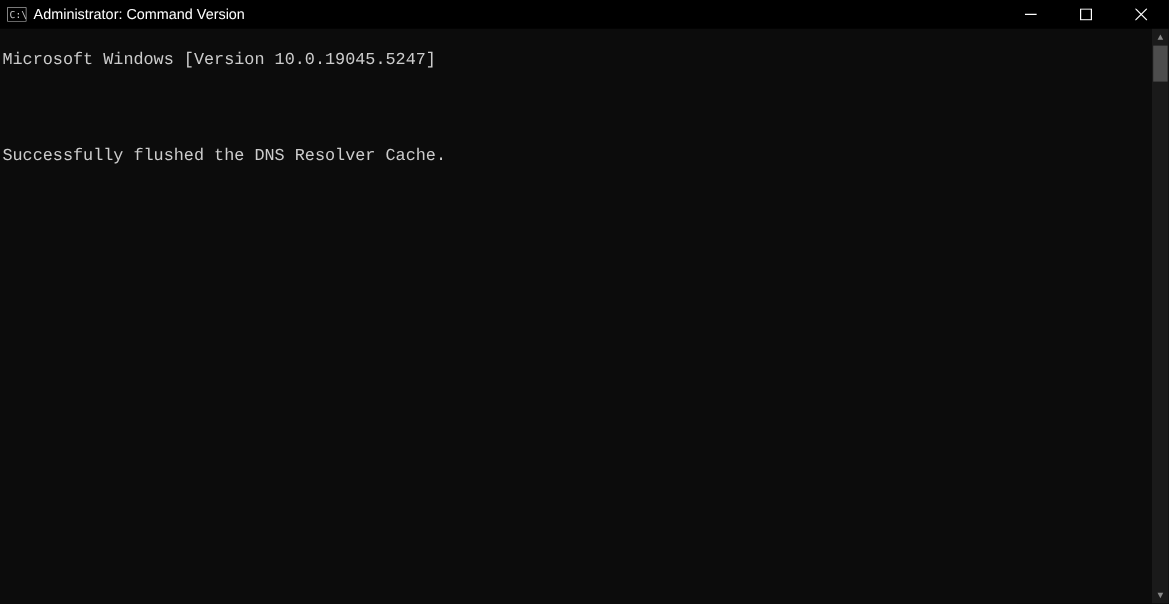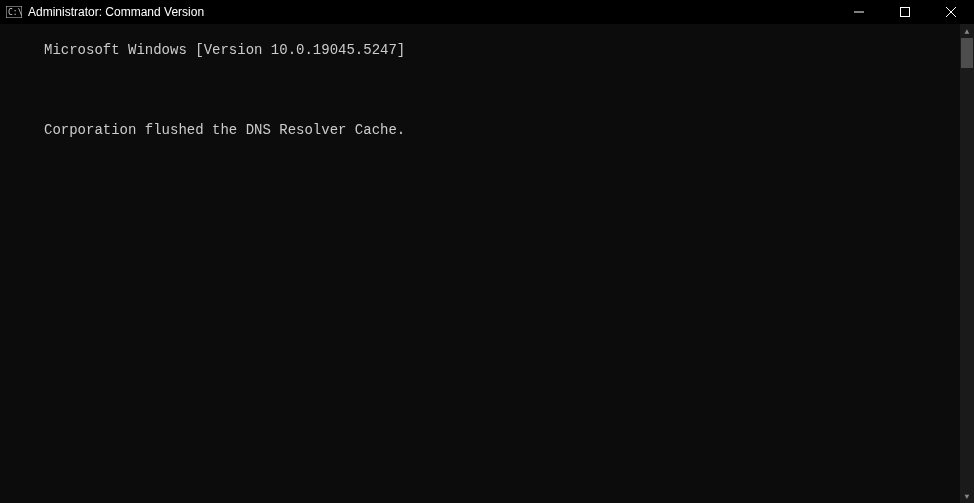--- a/index.html
+++ b/index.html
@@ -59,21 +59,20 @@
       right: 14px;
       bottom: 0;
       background: #0c0c0c;
       padding: 2px 0 0 2px;
       white-space: pre;
       line-height: 16px;
       overflow: hidden;
     }
     .terminal-line {
       display: block;
-      margin-left: 42px;
     }
     .scrollbar {
       position: absolute;
       top: 24px;
       right: 0;
       width: 14px;
       bottom: 0;
       background: #1a1a1a;
     }
     .scrollbar-arrow {
@@ -133,21 +132,21 @@
         </svg>
     </div>
   </div>
 </div>
 
 <div class="terminal-body">
 <span class="terminal-line">Microsoft Windows [Version 10.0.19045.5247]</span>
 <span class="terminal-line"></span>
 <span class="terminal-line"></span>
 <span class="terminal-line"></span>
-<span class="terminal-line">Corporation flushed the DNS Resolver Cache.</span>
+<span class="terminal-line">Successfully flushed the DNS Resolver Cache.</span>
 <span class="terminal-line"></span>
 </div>
 
 <div class="scrollbar">
   <div class="scrollbar-arrow up">▲</div>
   <div class="scrollbar-thumb"></div>
   <div class="scrollbar-arrow down">▼</div>
 </div>
 
 </body></html>

